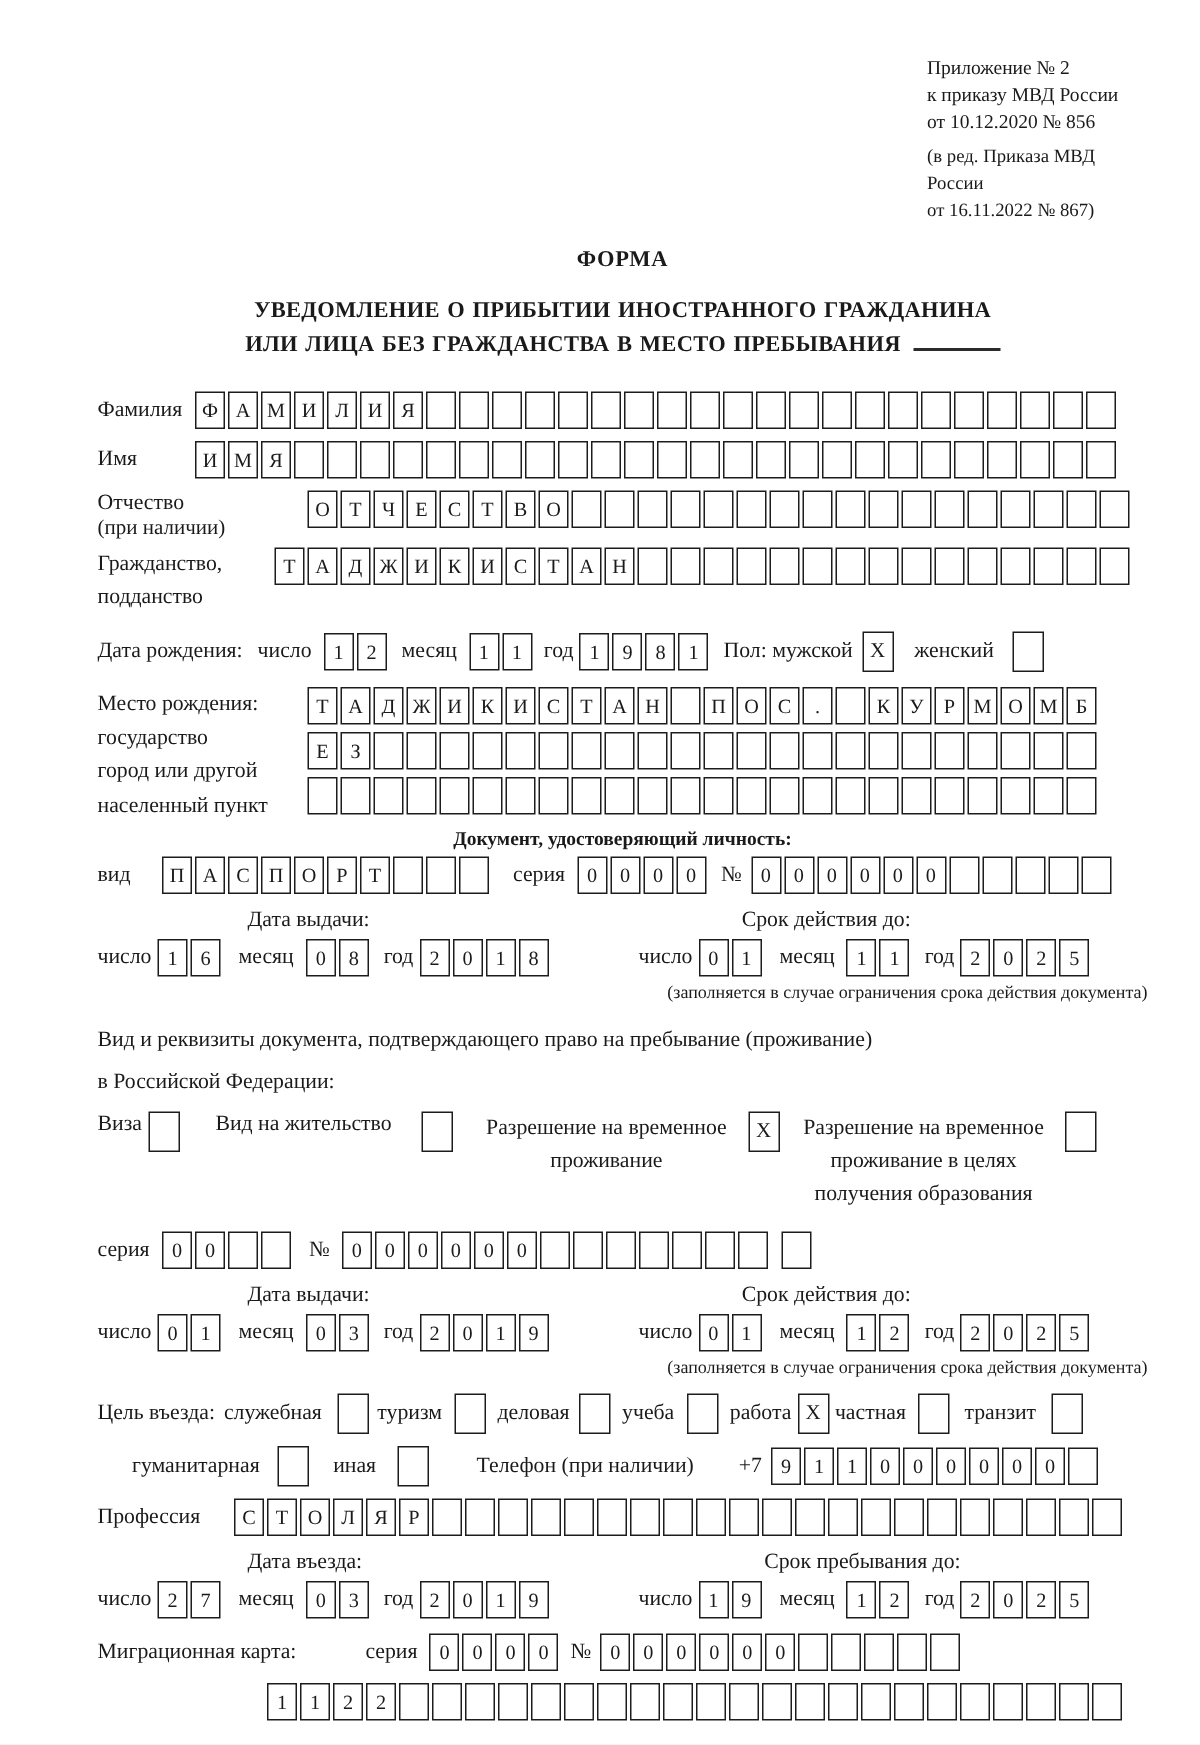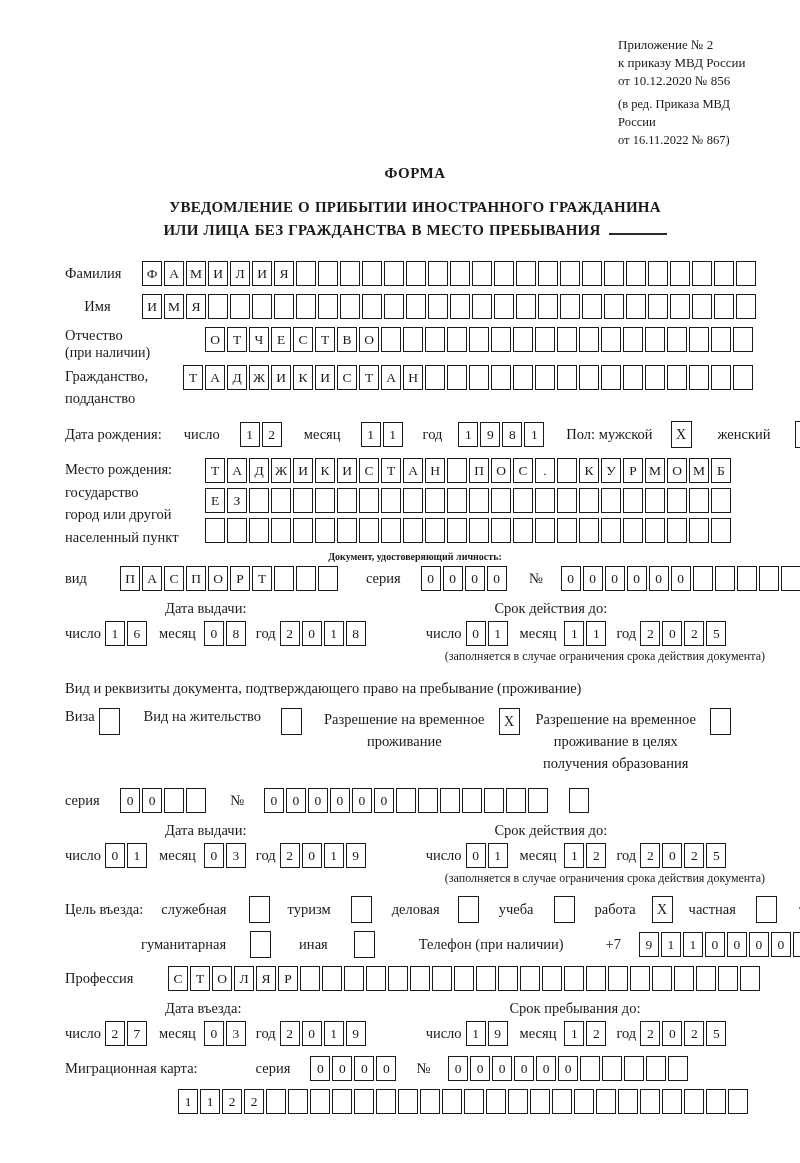--- a/index.html
+++ b/index.html
@@ -8,33 +8,33 @@
     font-family:"Liberation Serif","DejaVu Serif",serif;
     position:relative;overflow:hidden;box-sizing:border-box;
   }
   .content{padding:0 35px 0 65px;}
   .appendix{margin:36px 35px 0 618px;font-size:13px;line-height:18px;}
   .appendix .grp2{margin-top:5px;font-size:12.5px;}
   .forma{text-align:center;margin-top:16px;font-weight:bold;font-size:15px;letter-spacing:0.5px;}
   .title{margin-top:14px;text-align:center;font-weight:bold;font-size:15px;line-height:23px;letter-spacing:0.2px;word-spacing:1px;}
   .blank-line{display:inline-block;width:58px;border-bottom:2px solid #2b2b2b;height:10px;margin-left:8px;}
   .sec-head{margin-top:22px;text-align:center;font-weight:bold;font-size:14.6px;letter-spacing:0.3px;word-spacing:2px;}
-  .row{display:flex;align-items:center;gap:12px;}
+  .row{display:flex;align-items:center;}
   .rowtop{display:flex;align-items:flex-start;}
   .lbl{flex:none;font-size:14.5px;}
   .cells{display:flex;flex-wrap:nowrap;flex:none;}
   .cell{
     display:inline-flex;flex:none;width:18px;height:23px;border:1.5px solid #1c1c1c;
     margin-right:2px;align-items:center;justify-content:center;font-size:13.5px;background:#fff;
   }
   .chk{
     display:inline-flex;flex:none;width:19px;height:25px;border:1.5px solid #1c1c1c;
     align-items:center;justify-content:center;font-size:14px;background:#fff;
   }
-  .doc-head{margin-top:3px;text-align:center;font-weight:bold;font-size:10px;}
+  .doc-head{margin-top:3px;text-align:center;font-weight:bold;font-size:13px;}
   .date-heads{display:flex;margin-top:9px;font-size:14.5px;}
   .date-line{display:flex;align-items:center;margin-top:4px;font-size:14.5px;}
   .note-right{text-align:right;font-size:12px;margin-top:3px;}
   .para{font-size:14.5px;margin-top:12px;line-height:24px;}
   .vgroup{display:flex;flex-direction:column;align-items:center;font-size:14.5px;line-height:22px;}
   .small-note{font-size:12.5px;}
 </style>
 </head>
 <body>
 
@@ -89,21 +89,21 @@
           <span class="cell"></span>
           <span class="cell"></span>
           <span class="cell"></span>
           <span class="cell"></span>
           <span class="cell"></span>
           <span class="cell"></span>
         </span>
     </div>
 
     <div class="row" style="margin-top:8px;">
-      <span class="lbl" style="width:65px;text-align:center;">Имя</span>
+      <span class="lbl" style="width:65px;">Имя</span>
       <span class="cells">
           <span class="cell">И</span>
           <span class="cell">М</span>
           <span class="cell">Я</span>
           <span class="cell"></span>
           <span class="cell"></span>
           <span class="cell"></span>
           <span class="cell"></span>
           <span class="cell"></span>
           <span class="cell"></span>
@@ -388,20 +388,21 @@
           <span class="cell">2</span>
           <span class="cell">0</span>
           <span class="cell">2</span>
           <span class="cell">5</span>
         </span>
     </div>
     <div class="note-right">(заполняется в случае ограничения срока действия документа)</div>
 
     <div class="para">
       <div>Вид и реквизиты документа, подтверждающего право на пребывание (проживание)</div>
+      <div style="margin-top:4px;">в Российской Федерации:</div>
     </div>
 
     <div class="rowtop" style="margin-top:8px;">
       <span class="lbl">Виза</span>
       <span class="chk" style="margin-left:4px;"></span>
       <span class="lbl" style="margin-left:24px;">Вид на жительство</span>
       <span class="chk" style="margin-left:20px;"></span>
       <span class="vgroup" style="margin-left:22px;">
         <span>Разрешение на временное</span>
         <span>проживание</span>
@@ -498,21 +499,21 @@
       <span class="chk" style="margin-left:8px;"></span>
       <span class="lbl" style="margin-left:8px;">работа</span>
       <span class="chk" style="margin-left:4px;">X</span>
       <span class="lbl" style="margin-left:4px;">частная</span>
       <span class="chk" style="margin-left:8px;"></span>
       <span class="lbl" style="margin-left:10px;">транзит</span>
       <span class="chk" style="margin-left:10px;"></span>
     </div>
 
     <div class="row" style="margin-top:8px;">
-      <span class="lbl" style="margin-left:76px;">гуманитарная</span>
+      <span class="lbl" style="margin-left:23px;">гуманитарная</span>
       <span class="chk" style="margin-left:12px;"></span>
       <span class="lbl" style="margin-left:16px;">иная</span>
       <span class="chk" style="margin-left:14px;"></span>
       <span class="lbl" style="margin-left:32px;">Телефон (при наличии)</span>
       <span class="lbl" style="margin-left:30px;margin-right:6px;">+7</span>
       <span class="cells">
           <span class="cell">9</span>
           <span class="cell">1</span>
           <span class="cell">1</span>
           <span class="cell">0</span>

